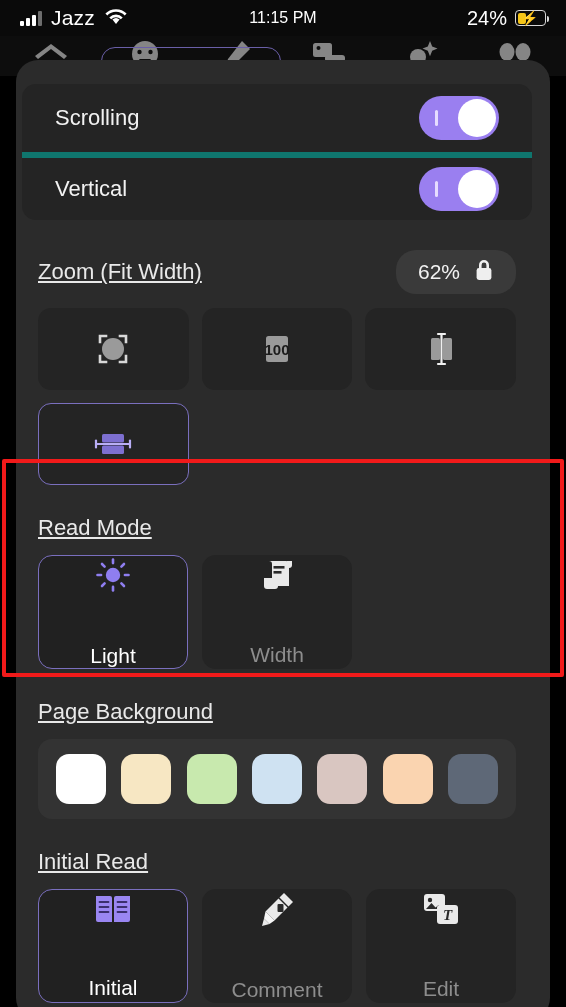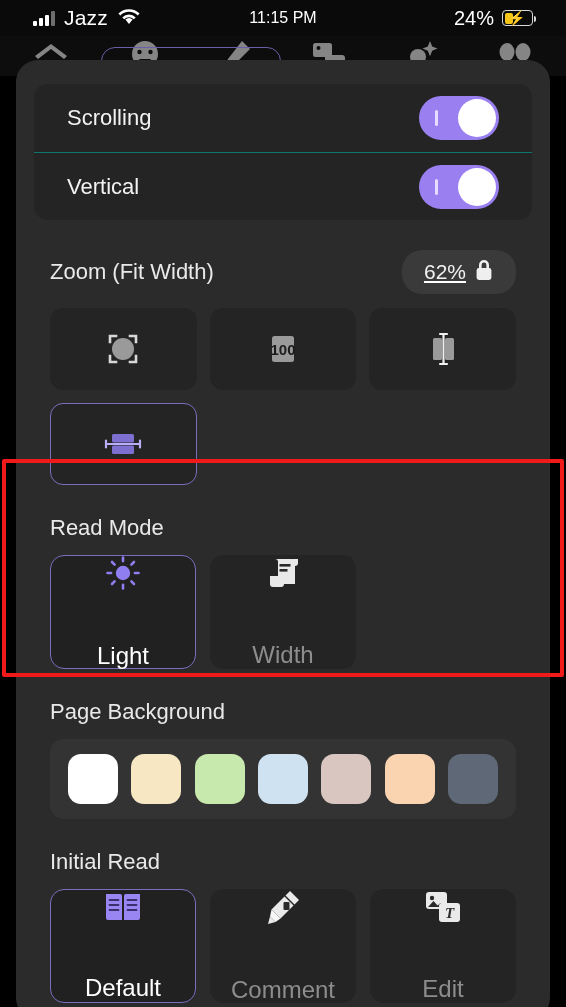--- a/index.html
+++ b/index.html
@@ -7,21 +7,21 @@
   body {
     width:566px; height:1007px;
     font-family:"Liberation Sans", sans-serif;
     color:#fff; overflow:hidden; position:relative;
   }
 
   
   .statusbar{
     position:absolute; top:0; left:0; width:566px; height:36px;
     background:#0a0a0a; display:flex; align-items:center;
-    padding:0 33px; z-index:6;
+    padding:0 20px; z-index:6;
   }
   .sb-left{ display:flex; align-items:center; gap:9px; }
   .sb-carrier{ font-size:21px; letter-spacing:.2px; }
   .sb-center{
     position:absolute; left:0; right:0; text-align:center;
     font-size:16px; font-weight:400; pointer-events:none;
   }
   .sb-right{ margin-left:auto; display:flex; align-items:center; gap:8px; z-index:2;}
   .sb-batt-txt{ font-size:20px;margin-left:32px; }
   .signal{ display:flex; align-items:flex-end; gap:2px; height:16px; }
@@ -49,53 +49,53 @@
   .tab-indicator{
     position:absolute; left:101px; top:47px; width:180px; height:28px;
     border:1.5px solid #6a5fa8; border-radius:14px; z-index:3;
   }
 
   
   .sheet{
     position:absolute; left:16px; top:60px; width:534px; height:960px;
     background:#2b2b2b; border-radius:22px; z-index:4; overflow:hidden;
   }
-  .sheet-inner{ padding:12px 18px 0 18px; }
+  .sheet-inner{ padding:12px 18px 0 6px; }
 
   
   .card{ background:#242424; border-radius:14px; }
   .toggle-card{ margin-top:12px; }
   .toggle-row{
     display:flex; align-items:center; justify-content:space-between;
     height:68px; padding:0 33px;
   }
-  .toggle-row + .toggle-row{ border-top:1px solid #0f766e; }
+  .toggle-row + .toggle-row{ border-top:6px solid #0f766e; }
   .toggle-label{ font-size:22px; color:#f2f2f2; }
   .switch{
     width:80px; height:44px; border-radius:22px; background:#9a7ff0;
     position:relative; flex:none;
   }
   .switch .knob{
     position:absolute; right:3px; top:3px; width:38px; height:38px;
     border-radius:50%; background:#fff;
   }
   .switch .bar{
     position:absolute; left:16px; top:14px; width:3px; height:16px;
     background:#e6dcff; border-radius:2px;
   }
 
   
   .section-head{
     display:flex; align-items:center; justify-content:space-between;
     padding:30px 16px 14px 16px;
   }
-  .section-title{ font-size:22px; color:#e9e9e9; }
+  .section-title{ font-size:22px; color:#e9e9e9;text-decoration:underline; }
   .pill{
-    display:flex; align-items:center; gap:8px;
-    background:#3a3a3a; border-radius:20px; padding:8px 22px;text-decoration:underline;
+    display:flex; align-items:center; gap:14px;
+    background:#3a3a3a; border-radius:20px; padding:8px 22px;
   }
   .pill-val{ font-size:21px; color:#f2f2f2; }
 
   
   .zoom-grid{
     display:grid; grid-template-columns:repeat(3,1fr); gap:13px;
     padding:0 16px;
   }
   .zoom-cell{
     height:82px; background:#242424; border-radius:13px;
@@ -108,21 +108,21 @@
   .mode-grid{
     display:grid; grid-template-columns:repeat(3,1fr); gap:14px;
     padding:0 16px;
   }
   .mode-cell{
     height:114px; background:#242424; border-radius:14px;
     display:flex; flex-direction:column; align-items:center;
     justify-content:center; gap:14px; border:1.5px solid transparent;
   }
   .mode-cell.sel{ border-color:#7a6fbe; background:#212121; }
-  .mode-label{ font-size:24px; color:#8d8d8d;margin-top:32px; }
+  .mode-label{ font-size:21px; color:#8d8d8d;margin-top:32px; }
   .mode-cell.sel .mode-label{ color:#fff; }
 
   
   .sw-wrap{
     margin:0 16px; background:#333333; border-radius:14px;
     display:flex; align-items:center; justify-content:space-between;
     padding:15px 18px; gap:10px;
   }
   .sw{ width:50px; height:50px; border-radius:13px; flex:none; }
 
@@ -343,21 +343,21 @@
             <g stroke="#3b2f6e" stroke-width="1.8" stroke-linecap="round">
               <path d="M6.5 10h9"></path>
                 <path d="M6.5 15h9"></path>
                 <path d="M6.5 20h9"></path>
               <path d="M24.5 10h9"></path>
                 <path d="M24.5 15h9"></path>
                 <path d="M24.5 20h9"></path>
             </g>
           </svg>
         </span>
-        <span class="mode-label">Default</span>
+        <span class="mode-label">Initial</span>
       </div>
       <div class="mode-cell">
         <span>
           <svg width="38" height="38" viewBox="0 0 38 38" fill="#eaeaea">
             <path d="M26 3l9 9-4.5 4.5-9-9z"></path>
             <path d="M20.5 8.5l9 9-13 13-9-9z"></path>
             <path d="M7.5 21.5l9 9-5 3.5-5.5-5.5z" fill="#f6f6f6"></path>
             <path d="M6 28.5l5.5 5.5L4 36z"></path>
             <rect x="19.5" y="14" width="6" height="8" rx="1" fill="#2a2a2a"></rect>
           </svg>

